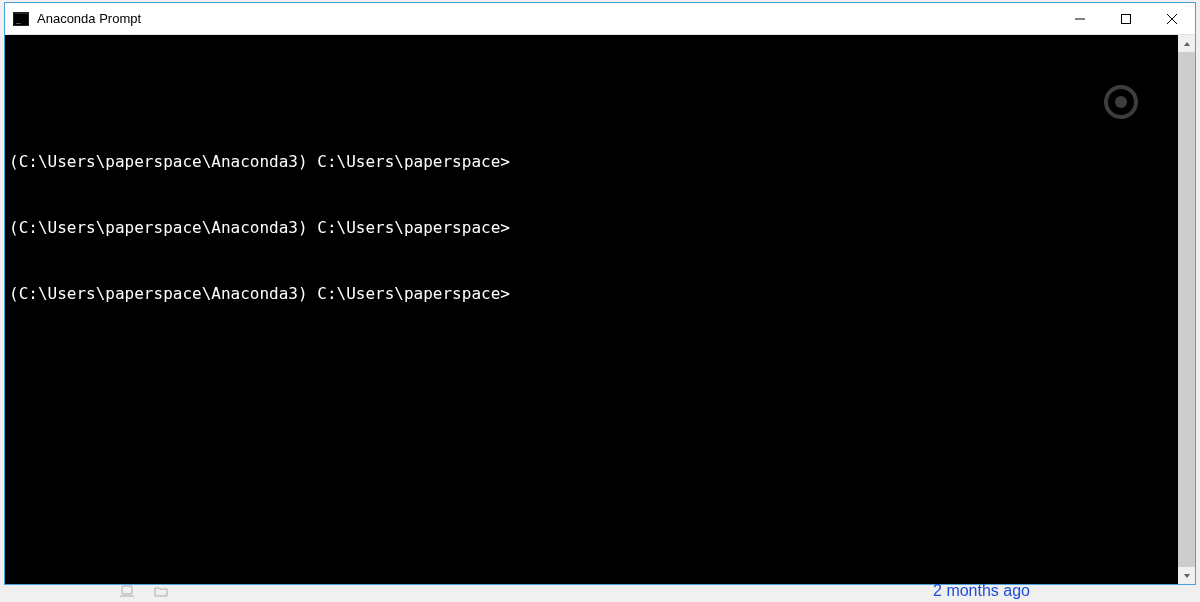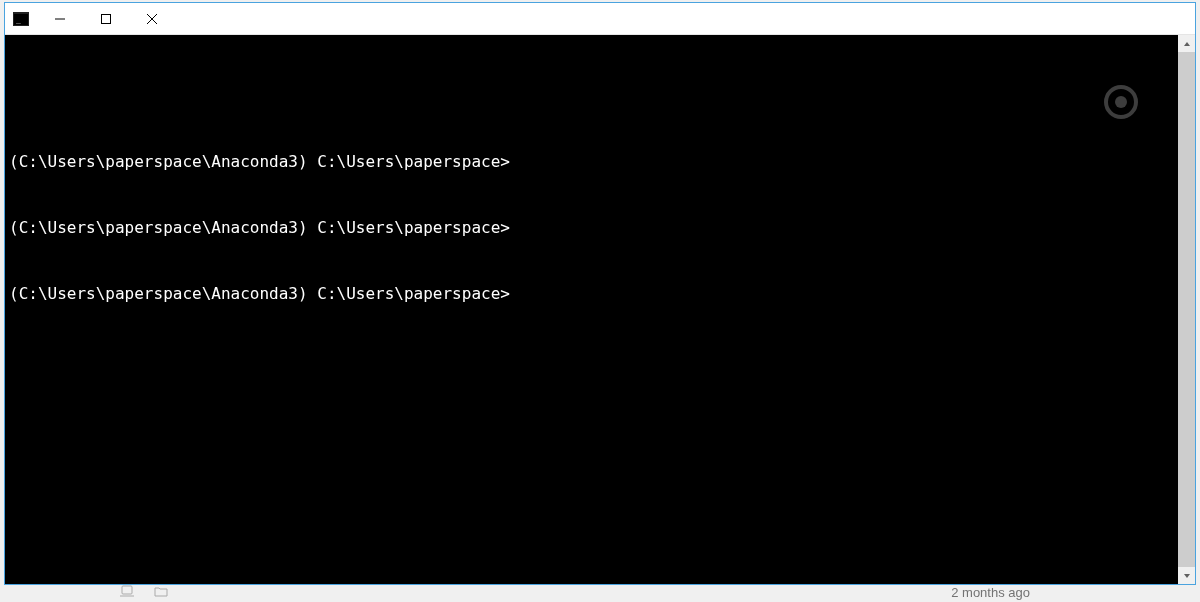--- a/index.html
+++ b/index.html
@@ -131,22 +131,22 @@
     .watermark-inner {
       width: 12px;
       height: 12px;
       border-radius: 50%;
       background: #666;
     }
     .below-text {
       position: absolute;
       bottom: 2px;
       right: 170px;
-      font-size: 13px;
-      color: #737373;
+      font-size: 16px;
+      color: #1d4ed8;
     }
     .below-icons {
       position: absolute;
       bottom: 2px;
       left: 120px;
       font-size: 12px;
       color: #aaa;
       display: flex;
       gap: 20px;
       align-items: center;
@@ -160,20 +160,21 @@
 
 <div class="window">
   <div class="titlebar">
     <span class="titlebar-icon">
       <svg width="16" height="14" viewBox="0 0 16 14">
         <rect x="0" y="0" width="16" height="14" fill="#222"></rect>
         <rect x="1" y="2" width="14" height="11" fill="#000"></rect>
         <text x="3" y="10" font-size="8" fill="#ccc" font-family="monospace">_</text>
       </svg>
     </span>
+    <span class="titlebar-title">Anaconda Prompt</span>
     <div class="window-controls">
       <div class="win-btn">
         <svg width="10" height="10" viewBox="0 0 10 10">
             <line x1="0" y1="5" x2="10" y2="5" stroke-width="1"></line>
           </svg>
       </div>
       <div class="win-btn">
         <svg width="10" height="10" viewBox="0 0 10 10">
             <rect x="0.5" y="0.5" width="9" height="9" fill="none" stroke-width="1"></rect>
           </svg>

